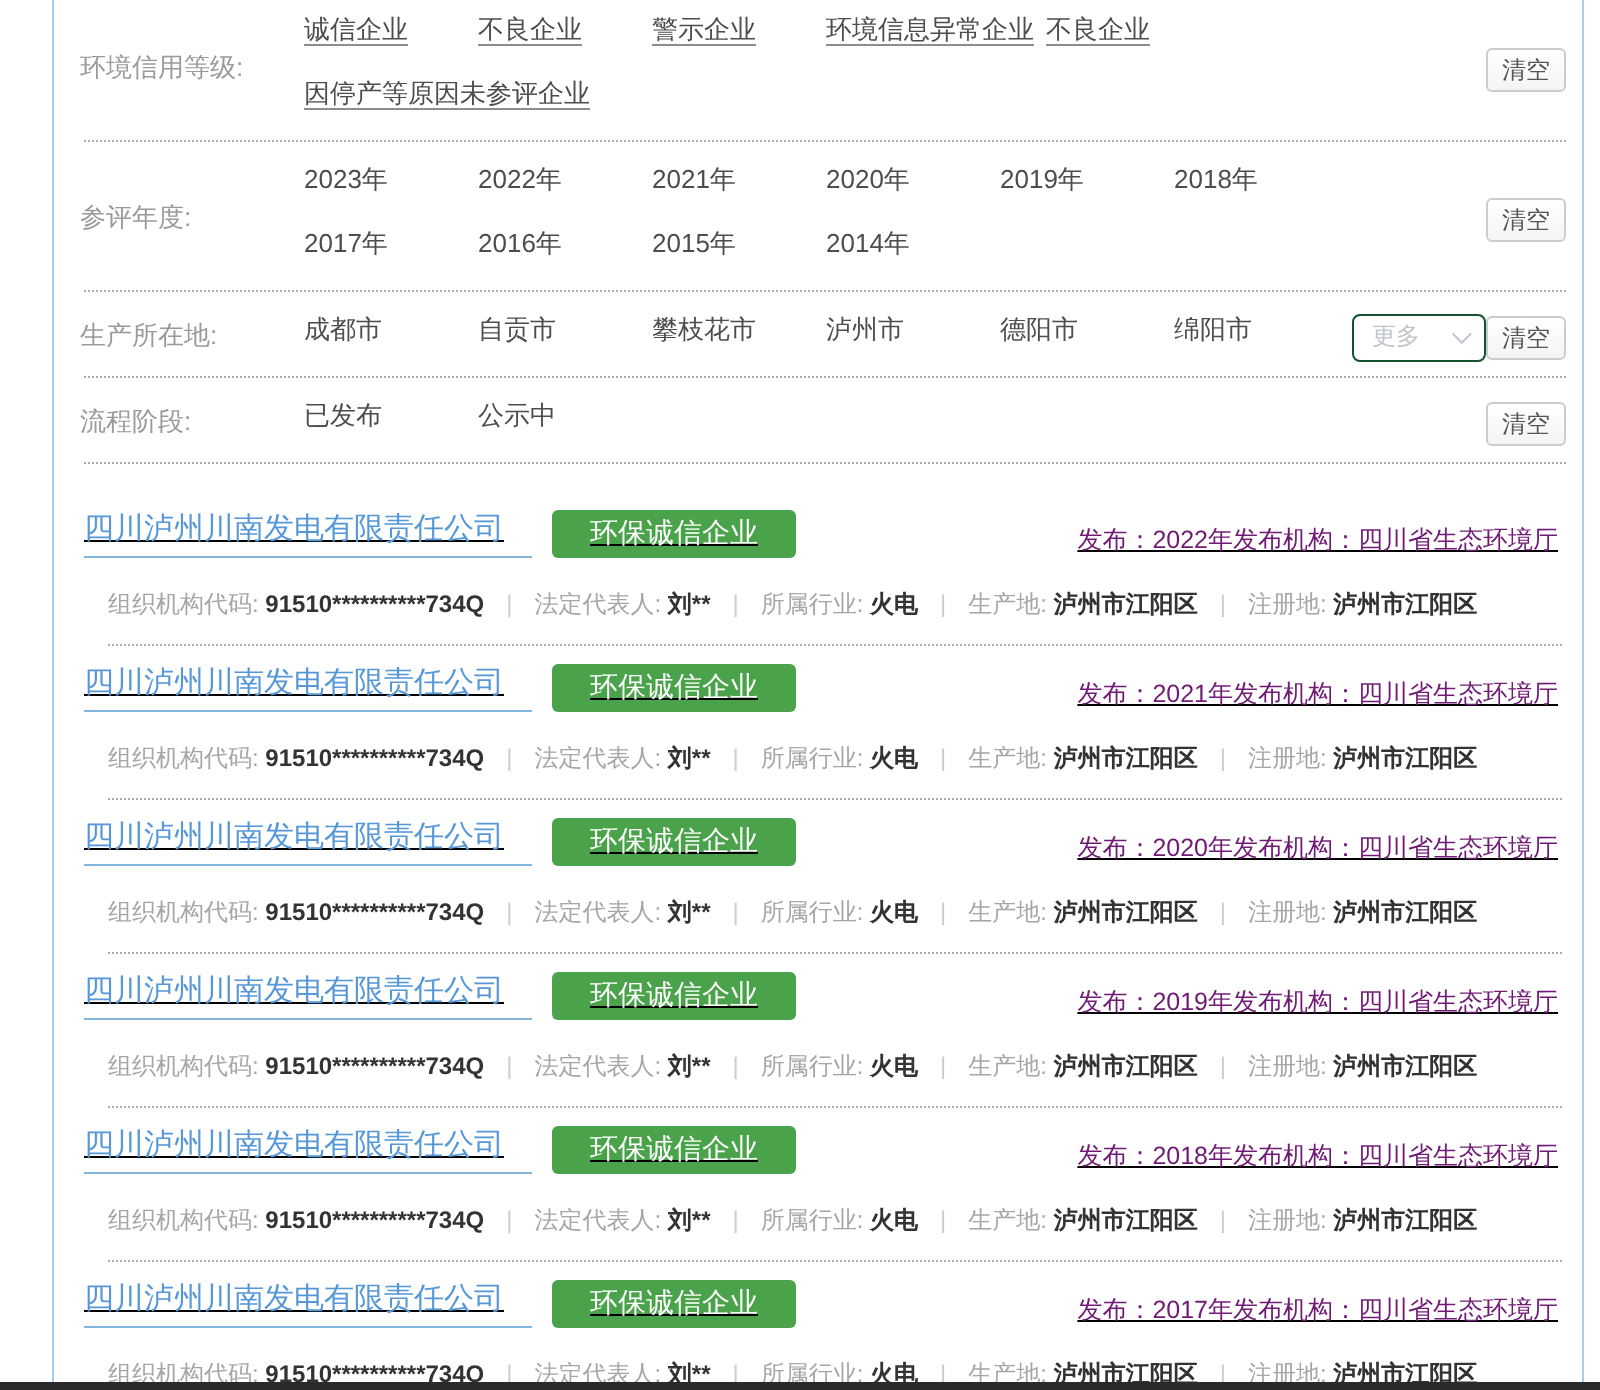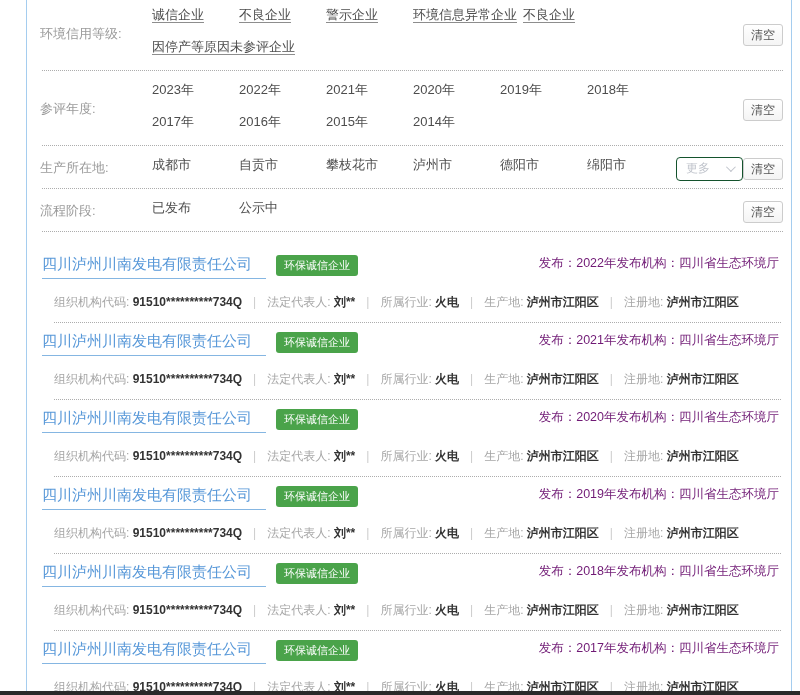--- a/index.html
+++ b/index.html
@@ -29,25 +29,25 @@
     color: #c0c4cc; font-size: 12px; margin-top: 1px; cursor: pointer; background: #fff; }
   .chevron { width: 7px; height: 7px; border-right: 1px solid #c0c4cc; border-bottom: 1px solid #c0c4cc;
     transform: rotate(45deg) translateY(-2px); }
   .clear-btn { margin-left: auto; margin-right: 2px; margin-top: 1px; font-size: 12px; color: #555;
     border: 1px solid #ccc; border-radius: 3px; background: linear-gradient(#fff,#f4f4f4);
     padding: 2px 7px; line-height: 16px; cursor: pointer; white-space: nowrap; }
   .dotted-sep { border-bottom: 1px dotted #adadad; height: 1px; margin: 2px 2px 0 2px; }
   
   .results-list { margin-top: 14px; }
   .result-item { padding: 9px 2px 0 2px; }
-  .result-head { display: flex; align-items: flex-start; }
+  .result-head { display: flex; align-items: flex-end; text-decoration: underline; }
   .company-link { color: var(--link-blue, #5697d8); font-size: 15px; cursor: pointer;
     border-bottom: 1px solid #85b6e2; padding: 0 14px 4px 0; white-space: nowrap; }
-  .credit-badge { background: var(--badge-green, #4aa34a); color: #fff; font-size: 11px;
-    padding: 3px 8px; border-radius: 3px; margin-left: 10px; white-space: nowrap; }
+  .credit-badge { background: var(--badge-green, #4aa34a); color: #fff; font-size: 14px;
+    padding: 3px 19px; border-radius: 3px; margin-left: 10px; white-space: nowrap; }
   .publish-info { margin-left: auto; color: #701a75; font-size: 12.5px; margin-right: 4px; white-space: nowrap; }
   .result-fields { margin-top: 15px; font-size: 12px; padding-bottom: 11px; white-space: nowrap;
     border-bottom: 1px dotted #adadad; margin-left: 12px; margin-right: 2px; }
   .f-label { color: #a6a6a6; }
   .f-value { color: #333; font-weight: bold; }
   .pipe { color: #ccc; margin: 0 11px; }
 </style>
 </head>
 <body>
 

